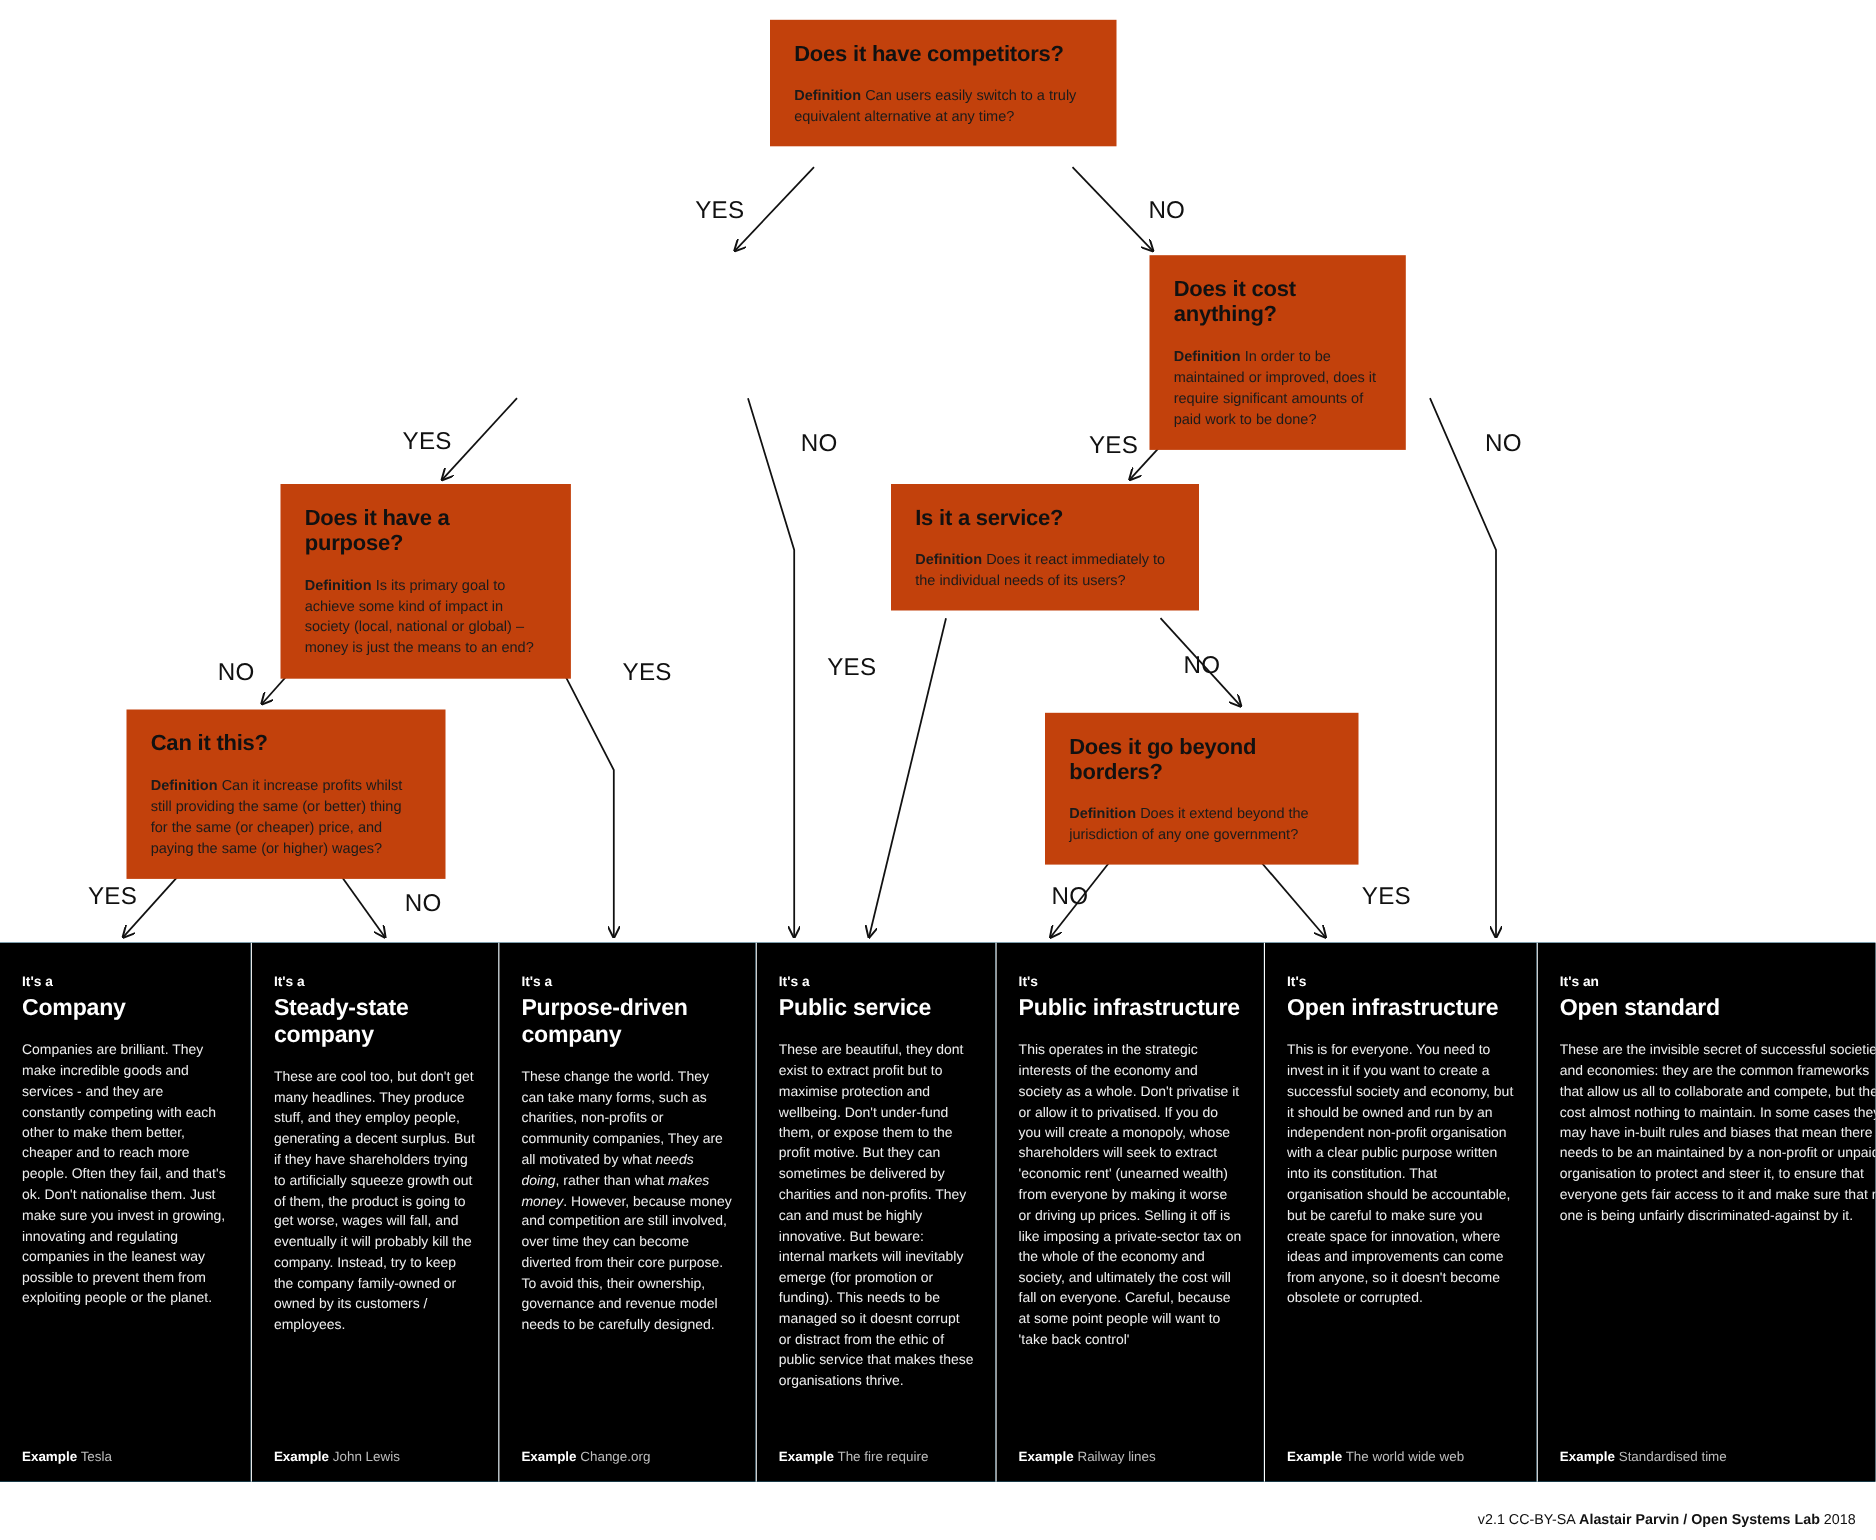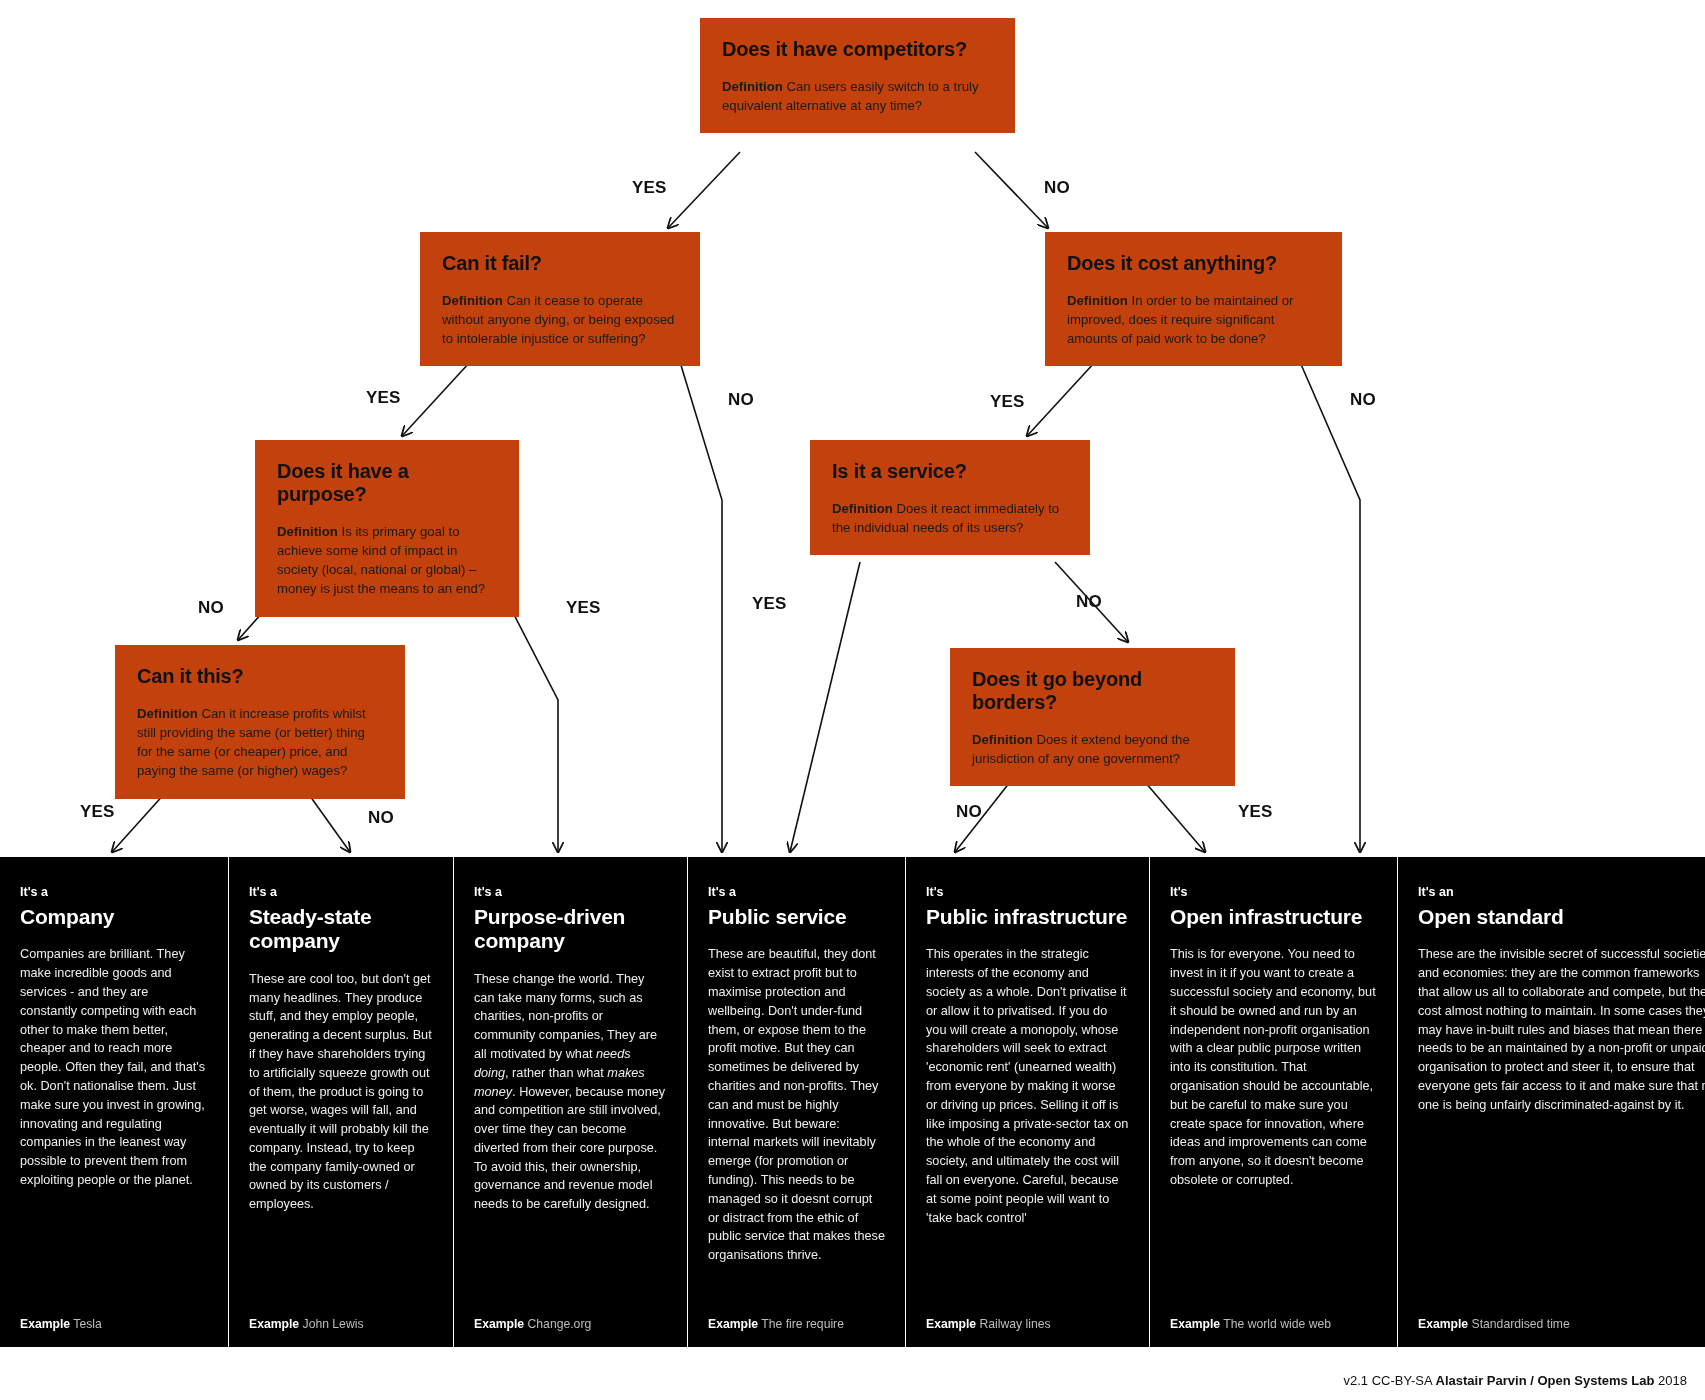--- a/index.html
+++ b/index.html
@@ -37,22 +37,22 @@
   }
   .qbox .q-def {
     font-size: 13.2px;
     line-height: 1.45;
     color: #1b1b1b;
   }
   .qbox .q-def b { font-weight: bold; }
 
   .edgelabel {
     position: absolute;
-    font-size: 17px;
-    font-weight: bold;
+    font-size: 22px;
+    font-weight: normal;
     color: #111;
     letter-spacing: 0.2px;
   }
 
   .outcomes {
     position: absolute;
     left: 0;
     top: 857px;
     width: 1705px;
     height: 490px;
@@ -146,26 +146,22 @@
 
       <path d="M 1145 782 L 1205 852"></path>
     </g>
   </svg>
 
   <div class="qbox" style="left:700px; top:18px; width:315px;">
     <div class="q-title">Does it have competitors?</div>
     <div class="q-def"><b>Definition</b> <span>Can users easily switch to a truly equivalent alternative at any time?</span></div>
   </div>
 
-  <div class="qbox" style="left:420px; top:232px; width:280px;">
-    <div class="q-title">Can it fail?</div>
-    <div class="q-def"><b>Definition</b> <span>Can it cease to operate without anyone dying, or being exposed to intolerable injustice or suffering?</span></div>
-  </div>
-
-  <div class="qbox" style="left:1045px; top:232px; width:297px;">
+
+  <div class="qbox" style="left:1045px; top:232px; width:233px;">
     <div class="q-title">Does it cost anything?</div>
     <div class="q-def"><b>Definition</b> <span>In order to be maintained or improved, does it require significant amounts of paid work to be done?</span></div>
   </div>
 
   <div class="qbox" style="left:255px; top:440px; width:264px;">
     <div class="q-title">Does it have a purpose?</div>
     <div class="q-def"><b>Definition</b> <span>Is its primary goal to achieve some kind of impact in society (local, national or global) – money is just the means to an end?</span></div>
   </div>
 
   <div class="qbox" style="left:810px; top:440px; width:280px;">

